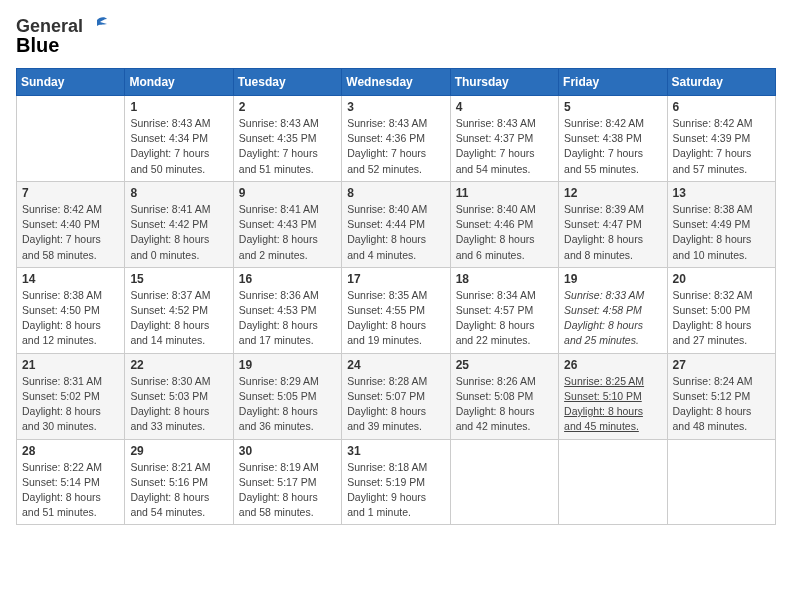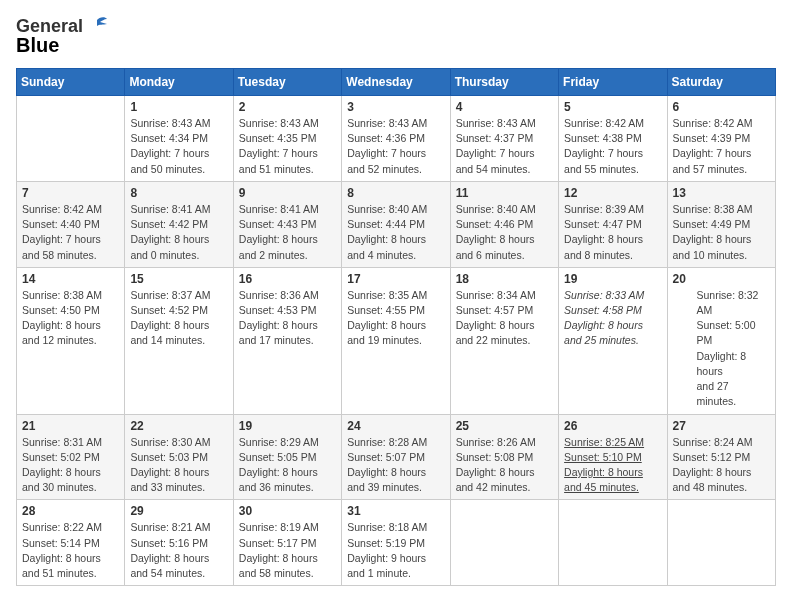--- a/index.html
+++ b/index.html
@@ -238,21 +238,21 @@
         </td>
         <td>
           <span class="day-number">19</span>
           <div class="day-info" style="white-space: pre-line; font-style: italic;">Sunrise: 8:33 AM
 Sunset: 4:58 PM
 Daylight: 8 hours
 and 25 minutes.</div>
         </td>
         <td>
           <span class="day-number">20</span>
-          <div class="day-info" style="white-space: pre-line; margin-left: 24px;">Sunrise: 8:32 AM
+          <div class="day-info" style="white-space: pre-line;">Sunrise: 8:32 AM
 Sunset: 5:00 PM
 Daylight: 8 hours
 and 27 minutes.</div>
         </td>
       </tr>
       <tr>
         <td>
           <span class="day-number">21</span>
           <div class="day-info" style="white-space: pre-line;">Sunrise: 8:31 AM
 Sunset: 5:02 PM

